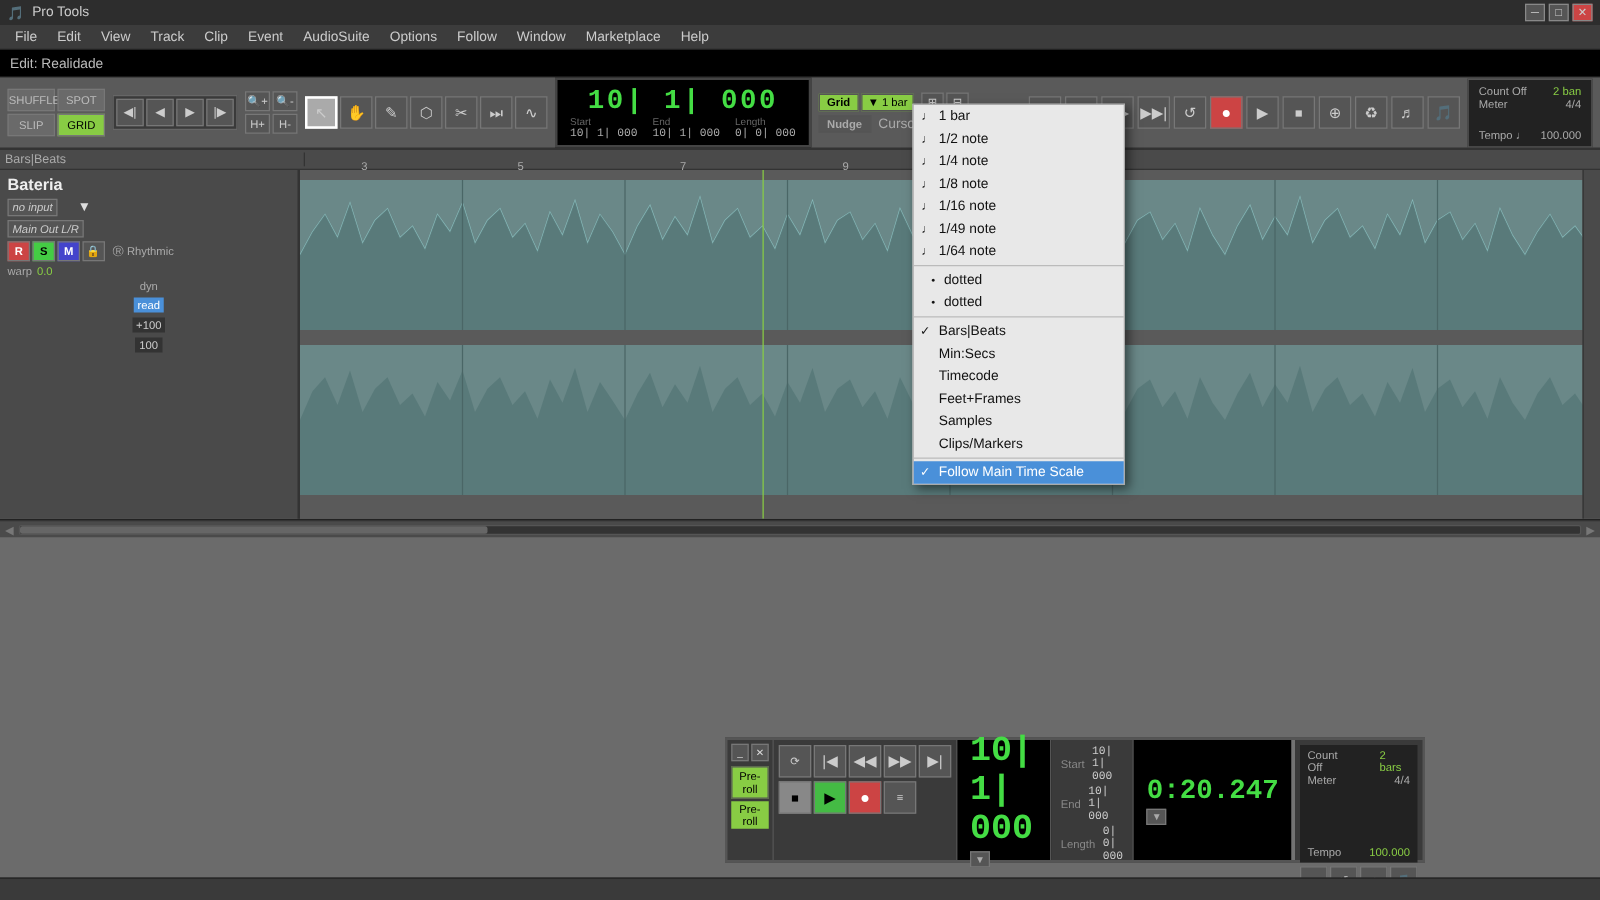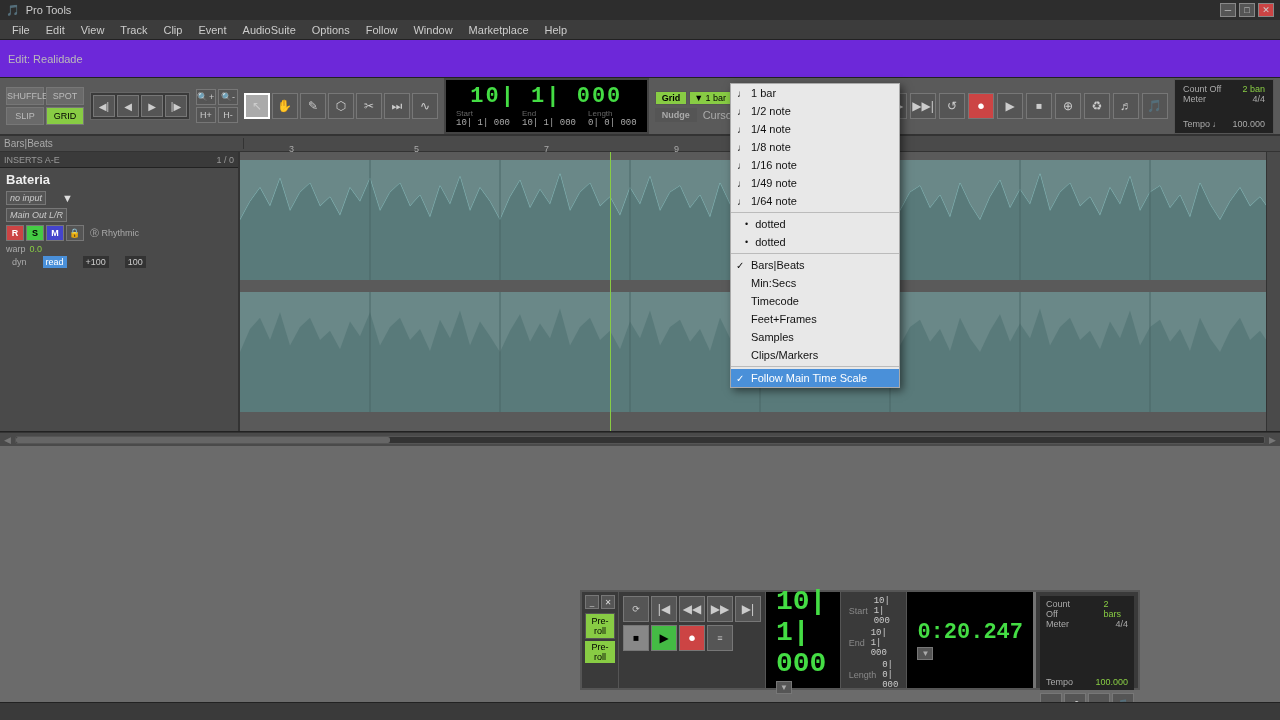--- a/index.html
+++ b/index.html
@@ -46,22 +46,22 @@
     }
     .menu-item {
       padding: 2px 8px;
       color: #ccc;
       font-size: 11px;
       cursor: pointer;
     }
 
     
     .edit-bar {
-      background: #6d28d9;
-      height: 38px;
+      background: #000000;
+      height: 22px;
       display: flex;
       align-items: center;
       padding: 0 8px;
       border-bottom: 1px solid #222;
       color: #bbb;
       font-size: 11px;
     }
 
     
     .main-toolbar {
@@ -223,21 +223,21 @@
       color: #ccc; font-size: 9px;
       display: flex; align-items: center; justify-content: center;
       cursor: pointer; font-weight: bold;
     }
     .track-btn.red { background: #cc4444; color: #fff; }
     .track-btn.green { background: #44cc44; color: #000; }
     .track-btn.blue { background: #4444cc; color: #fff; }
     .warp-row { display: flex; gap: 4px; align-items: center; font-size: 9px; }
     .warp-val { color: #88cc44; }
     .track-fader-area {
-      display: flex; align-items: center; gap: 16px; padding: 2px 6px;
+      display: flex; align-items: center; gap: 4px; padding: 2px 6px; flex-direction: column;
     }
     .fader-label { font-size: 9px; color: #aaa; }
     .fader-val { font-size: 9px; color: #ccc; background: #333; padding: 1px 3px; }
 
     
     .waveform-area {
       flex: 1;
       background: #5a5a5a;
       position: relative;
       overflow: hidden;
@@ -556,24 +556,20 @@
     <span style="position:absolute; left:430px; font-size:9px; color:#aaa;">9</span>
     <span style="position:absolute; left:560px; font-size:9px; color:#aaa;">11</span>
 
     <div style="position:absolute; left:370px; top:0; width:2px; height:100%; background:#88cc44;"></div>
   </div>
 </div>
 
 <div class="track-area">
 
   <div class="track-controls">
-    <div class="track-header-row">
-      <span>INSERTS A-E</span>
-      <span style="margin-left:auto;">1 / 0</span>
-    </div>
     <div class="track-info">
       <div class="track-name">Bateria</div>
       <div class="track-io">
         <div class="io-dropdown">no input</div>
         <span>▼</span>
       </div>
       <div class="track-io">
         <div class="io-dropdown">Main Out L/R</div>
       </div>
       <div class="track-btns">

